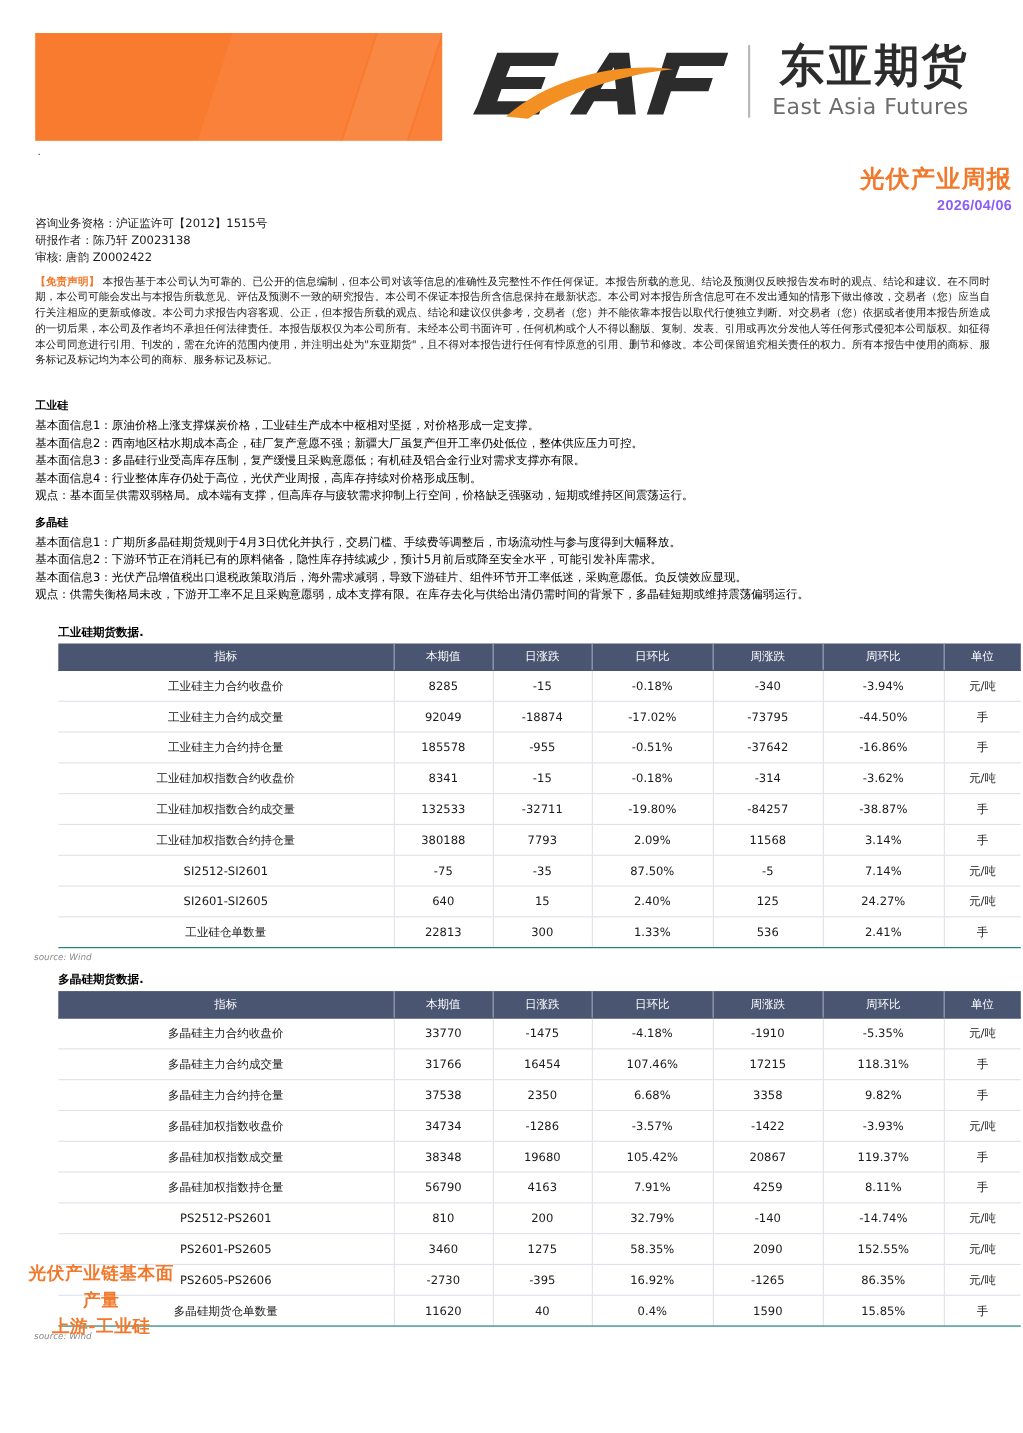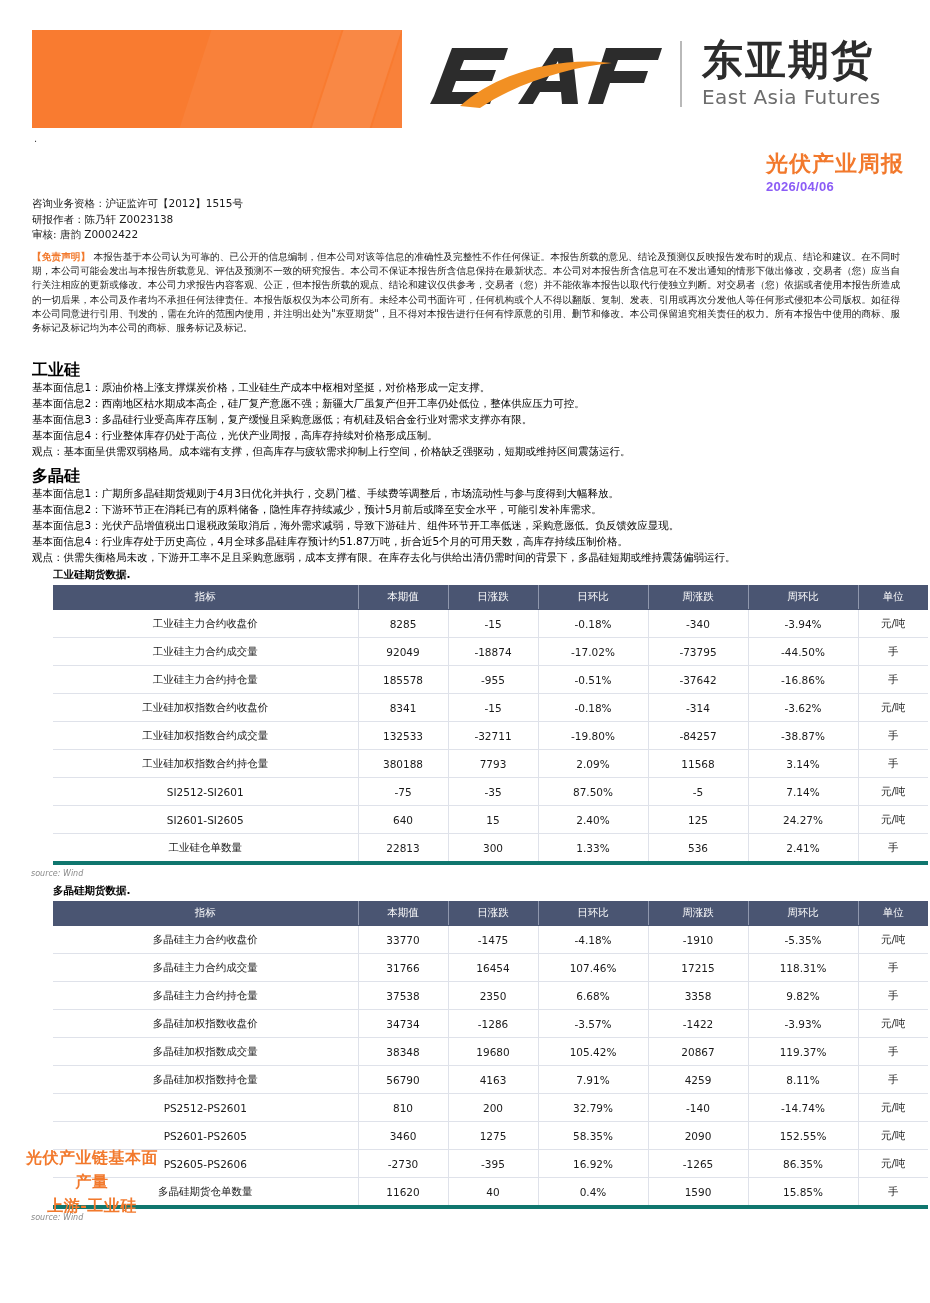--- a/index.html
+++ b/index.html
@@ -13,20 +13,21 @@
     position: relative;
     font-family: "Liberation Sans", "DejaVu Sans", sans-serif;
     color: #000000;
     overflow: hidden;
   }
 
   
   .header {
     position: relative;
     height: 128px;
+    text-align: right;
   }
   .logo-block {
     position: absolute;
     left: 32px;
     top: 30px;
     width: 370px;
     height: 98px;
     background: #F97B30;
     overflow: hidden;
   }
@@ -79,22 +80,23 @@
     left: 34px;
     top: 133px;
     font-size: 11px;
     color: #444;
     line-height: 1;
   }
 
   
   .title-area {
     position: absolute;
-    right: 26px;
+    right: 10px;
     top: 152px;
+    text-align: right;
   }
   .report-title {
     color: #F2792C;
     font-size: 22px;
     font-weight: bold;
     letter-spacing: 1px;
     line-height: 1.1;
     font-family: "DejaVu Sans", sans-serif;
   }
   .report-date {
@@ -135,21 +137,21 @@
 
   
   .section {
     position: absolute;
     left: 32px;
     width: 880px;
     font-family: "DejaVu Sans", sans-serif;
   }
   .section h3 {
     margin: 0 0 1px 0;
-    font-size: 16px;
+    font-size: 10px;
     font-weight: bold;
     line-height: 16px;
     color: #000;
   }
   .section p {
     margin: 0;
     font-size: 10.5px;
     line-height: 16px;
     color: #000;
   }
@@ -188,21 +190,21 @@
   table.data td {
     height: 25px;
     text-align: center;
     font-size: 10.5px;
     color: #1a1a1a;
     border-bottom: 1px solid #dfe2ea;
     border-right: 1px solid #dfe2ea;
     background: #ffffff;
   }
   table.data td:last-child { border-right: none; }
-  table.data tr:last-child td { border-bottom: 4px solid #0f766e; }
+  table.data tr:last-child td { border-bottom: 1px solid #0f766e; }
 
   .col-ind  { width: 305px; }
   .col-val  { width: 90px; }
   .col-chg  { width: 90px; }
   .col-pct  { width: 110px; }
   .col-wchg { width: 100px; }
   .col-wpct { width: 110px; }
   .col-unit { width: 70px; }
 
   .src {
@@ -282,21 +284,20 @@
   <p>基本面信息3：多晶硅行业受高库存压制，复产缓慢且采购意愿低；有机硅及铝合金行业对需求支撑亦有限。</p>
   <p>基本面信息4：行业整体库存仍处于高位，光伏产业周报，高库存持续对价格形成压制。</p>
   <p>观点：基本面呈供需双弱格局。成本端有支撑，但高库存与疲软需求抑制上行空间，价格缺乏强驱动，短期或维持区间震荡运行。</p>
 </div>
 
 <div class="section" id="sec-djg">
   <h3>多晶硅</h3>
   <p>基本面信息1：广期所多晶硅期货规则于4月3日优化并执行，交易门槛、手续费等调整后，市场流动性与参与度得到大幅释放。</p>
   <p>基本面信息2：下游环节正在消耗已有的原料储备，隐性库存持续减少，预计5月前后或降至安全水平，可能引发补库需求。</p>
   <p>基本面信息3：光伏产品增值税出口退税政策取消后，海外需求减弱，导致下游硅片、组件环节开工率低迷，采购意愿低。负反馈效应显现。</p>
-  <p>基本面信息4：行业库存处于历史高位，4月全球多晶硅库存预计约51.87万吨，折合近5个月的可用天数，高库存持续压制价格。</p>
   <p>观点：供需失衡格局未改，下游开工率不足且采购意愿弱，成本支撑有限。在库存去化与供给出清仍需时间的背景下，多晶硅短期或维持震荡偏弱运行。</p>
 </div>
 
 <div class="table-wrap" id="tbl1-wrap">
   <div class="table-caption">工业硅期货数据.</div>
   <table class="data">
     <colgroup>
       <col class="col-ind">
         <col class="col-val">
         <col class="col-chg">

